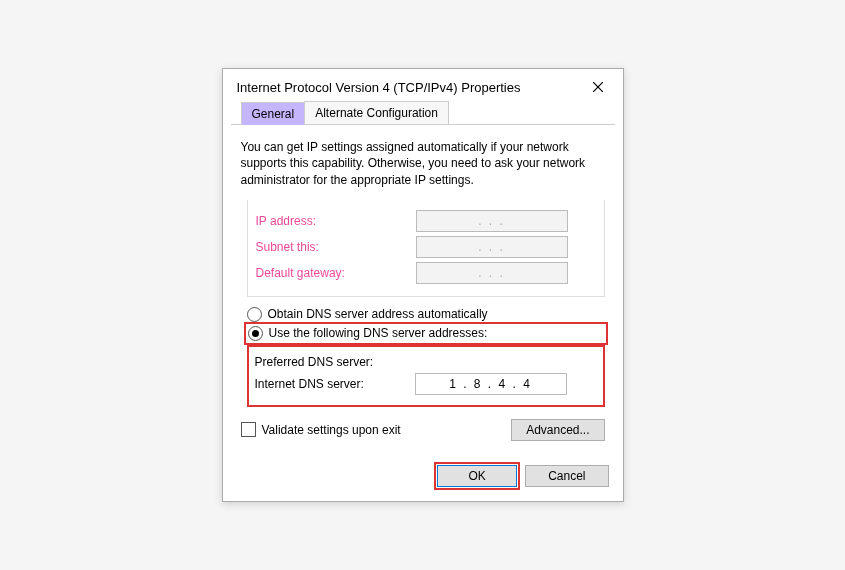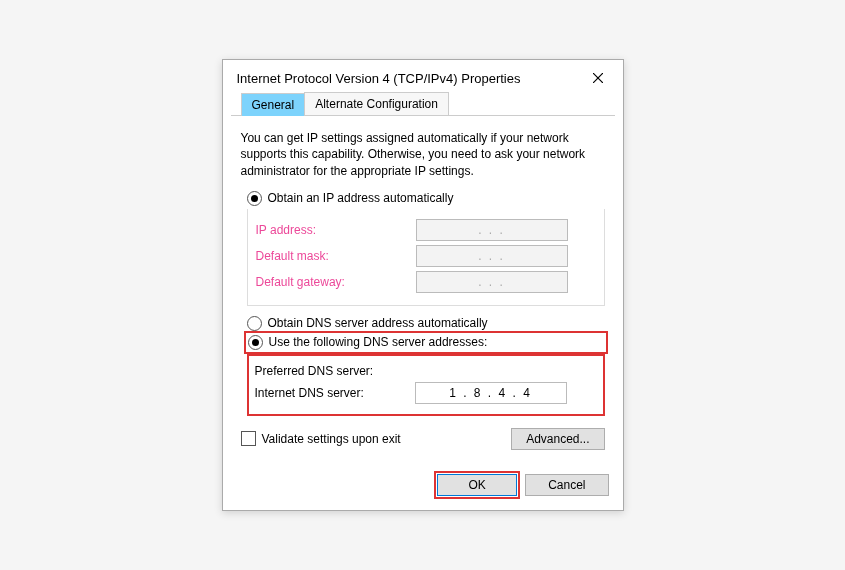--- a/index.html
+++ b/index.html
@@ -47,21 +47,21 @@
   .tab {
     padding: 4px 10px;
     border: 1px solid #ccc;
     border-bottom: none;
     background: #fff;
     margin-right: -1px;
     position: relative;
     cursor: pointer;
   }
   .tab.active {
-    background: #7dd3fc;
+    background: #c4b5fd;
     top: 1px;
   }
   .tab.inactive {
     background: #f7f7f7;
   }
   .content {
     padding: 10px 18px 14px 18px;
   }
   .desc {
     margin: 4px 0 12px 0;
@@ -186,31 +186,27 @@
 
   <div class="tabs">
     <div class="tab active">General</div>
     <div class="tab inactive">Alternate Configuration</div>
   </div>
 
   <div class="content">
     <div class="desc">You can get IP settings assigned automatically if your network supports this capability. Otherwise, you need to ask your network administrator for the appropriate IP settings.</div>
 
     <div class="group">
-      <div class="radio-row">
-        <span class="radio checked"></span>
-        <span>Obtain an IP address automatically</span>
-      </div>
       <div class="field-rows">
         <div class="field-row">
           <span class="field-label disabled">IP address:</span>
           <div class="ip-input disabled">.       .       .</div>
         </div>
         <div class="field-row">
-          <span class="field-label disabled">Default mask:</span>
+          <span class="field-label disabled">Subnet this:</span>
           <div class="ip-input disabled">.       .       .</div>
         </div>
         <div class="field-row">
           <span class="field-label disabled">Default gateway:</span>
           <div class="ip-input disabled">.       .       .</div>
         </div>
       </div>
     </div>
 
     <div class="group">

